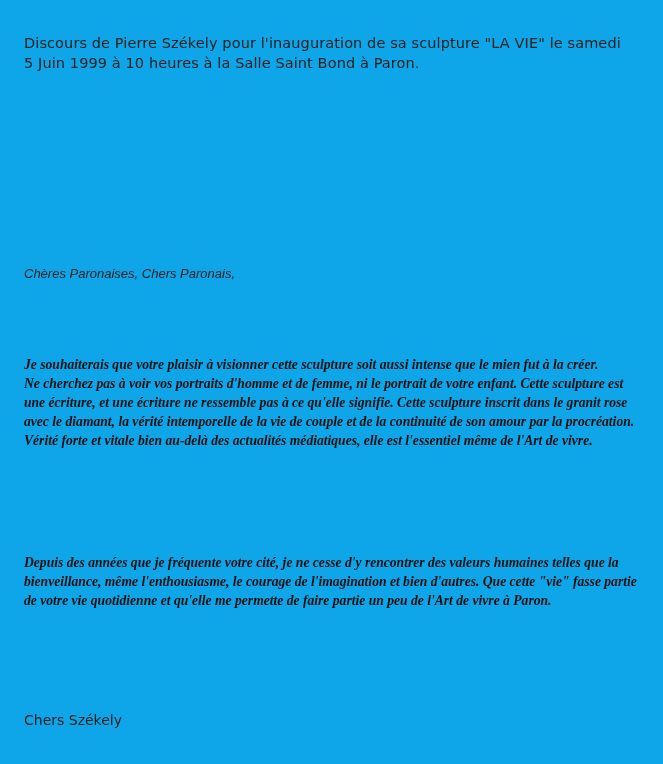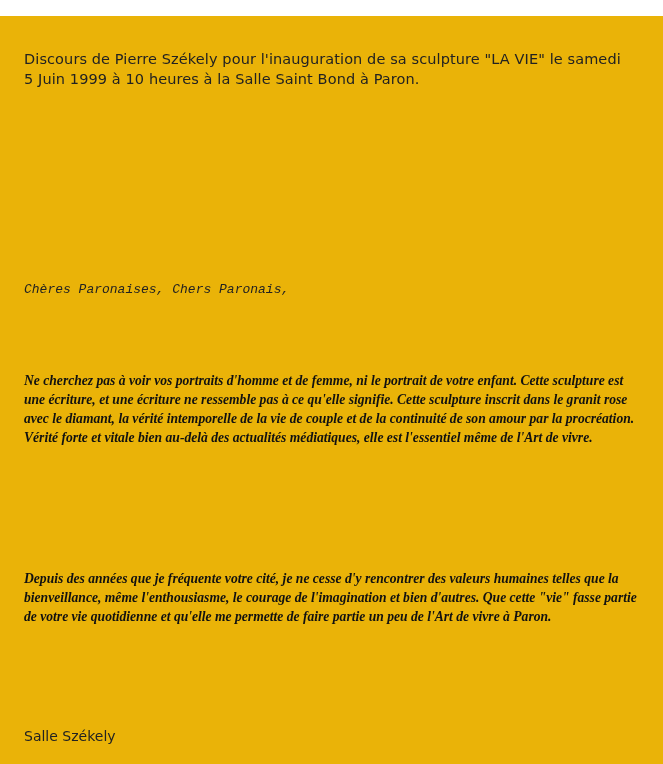--- a/index.html
+++ b/index.html
@@ -10,39 +10,38 @@
   body {
     width: 663px;
     height: 764px;
     position: relative;
     overflow: hidden;
     color: #1a1a1a;
   }
   .page {
     position: absolute;
     inset: 0;
-    background: #eab308;
-    margin-top: 16px;
+    background: #0ea5e9;
   }
   .header {
     position: absolute;
     left: 24px;
     top: 34px;
     width: 600px;
     font-family: "DejaVu Sans", sans-serif;
     font-size: 14.5px;
     line-height: 19.5px;
     color: #222;
     letter-spacing: 0.1px;
   }
   .salutation {
     position: absolute;
     left: 24px;
     top: 266px;
-    font-family: Liberation Mono, monospace;
+    font-family: Liberation Sans, sans-serif;
     font-style: italic;
     font-size: 13px;
     color: #222;
   }
   .para {
     position: absolute;
     left: 24px;
     width: 620px;
     font-family: "Liberation Serif", serif;
     font-style: italic;
@@ -65,21 +64,22 @@
 </style>
 </head>
 <body>
 
 <div class="page">
   <div class="header">Discours de Pierre Székely pour l'inauguration de sa sculpture "LA VIE" le samedi 5 Juin 1999 à 10 heures à la Salle Saint Bond à Paron.</div>
 
   <div class="salutation">Chères Paronaises, Chers Paronais,</div>
 
   <div class="para para1">
+    <p>Je souhaiterais que votre plaisir à visionner cette sculpture soit aussi intense que le mien fut à la créer.</p>
     <p>Ne cherchez pas à voir vos portraits d'homme et de femme, ni le portrait de votre enfant. Cette sculpture est une écriture, et une écriture ne ressemble pas à ce qu'elle signifie. Cette sculpture inscrit dans le granit rose avec le diamant, la vérité intemporelle de la vie de couple et de la continuité de son amour par la procréation. Vérité forte et vitale bien au-delà des actualités médiatiques, elle est l'essentiel même de l'Art de vivre.</p>
   </div>
 
   <div class="para para2">
     <p>Depuis des années que je fréquente votre cité, je ne cesse d'y rencontrer des valeurs humaines telles que la bienveillance, même l'enthousiasme, le courage de l'imagination et bien d'autres. Que cette "vie" fasse partie de votre vie quotidienne et qu'elle me permette de faire partie un peu de l'Art de vivre à Paron.</p>
   </div>
 
-  <div class="signature">Salle Székely</div>
+  <div class="signature">Chers Székely</div>
 </div>
 
 </body></html>

